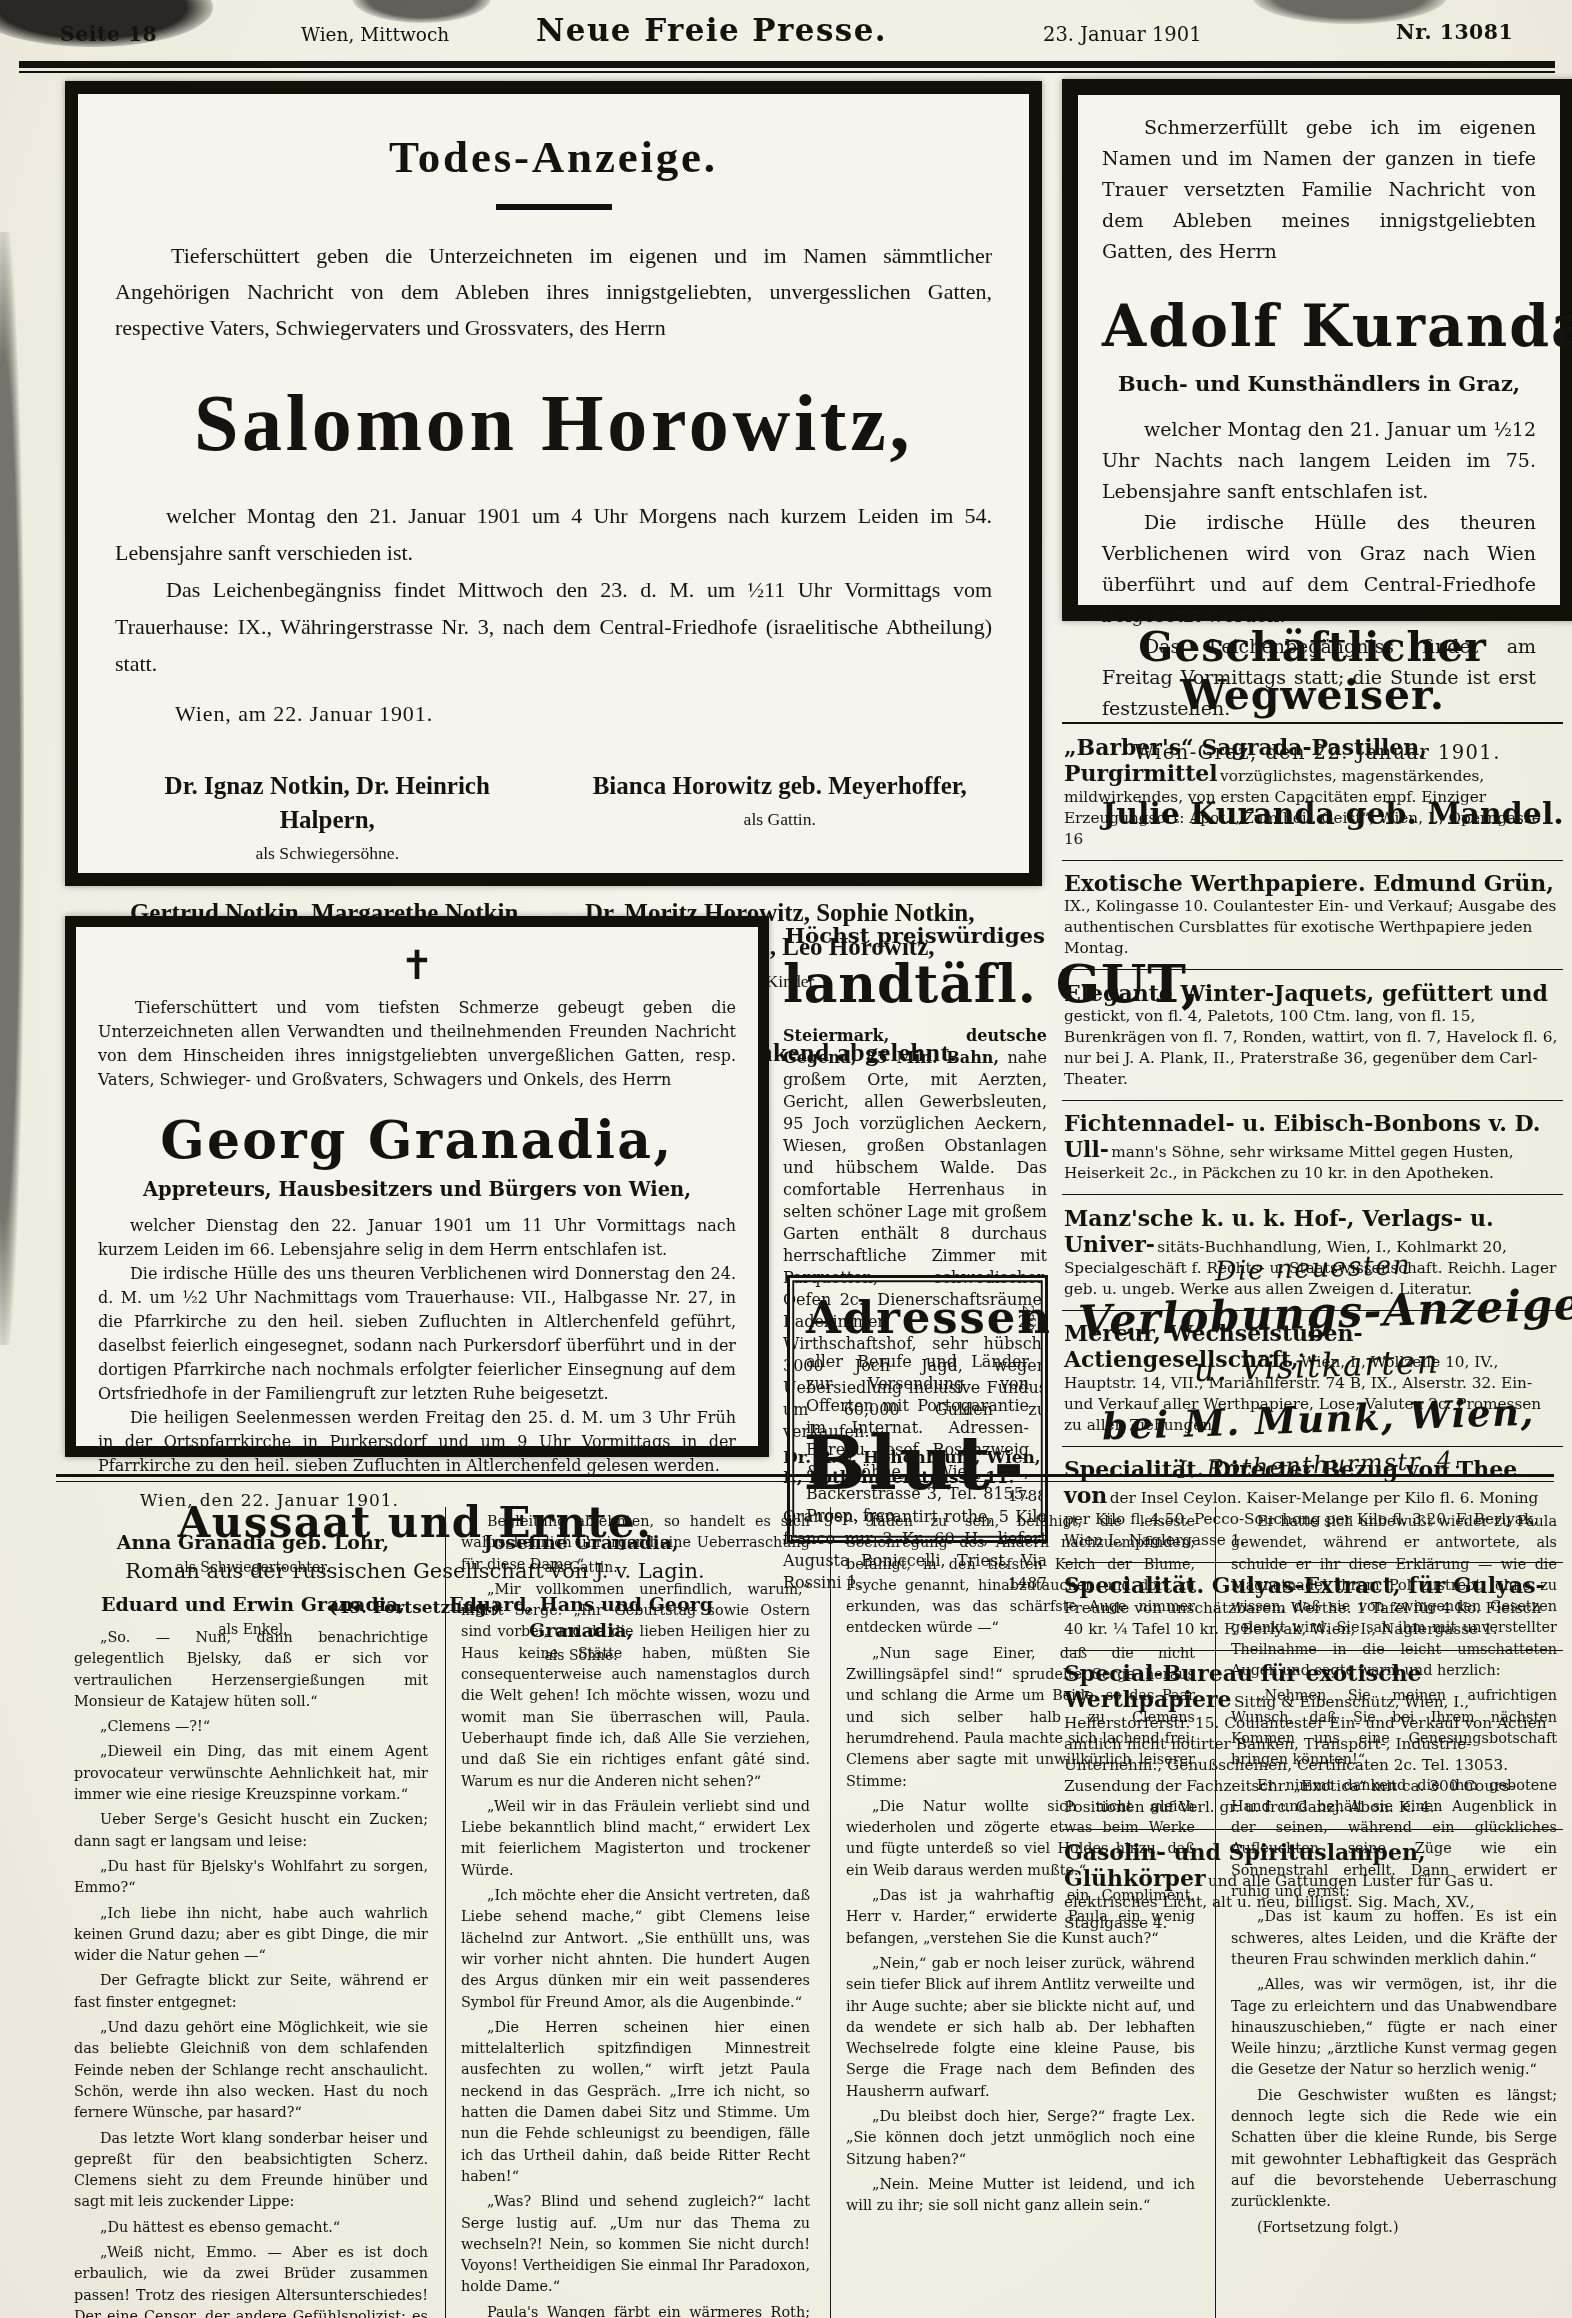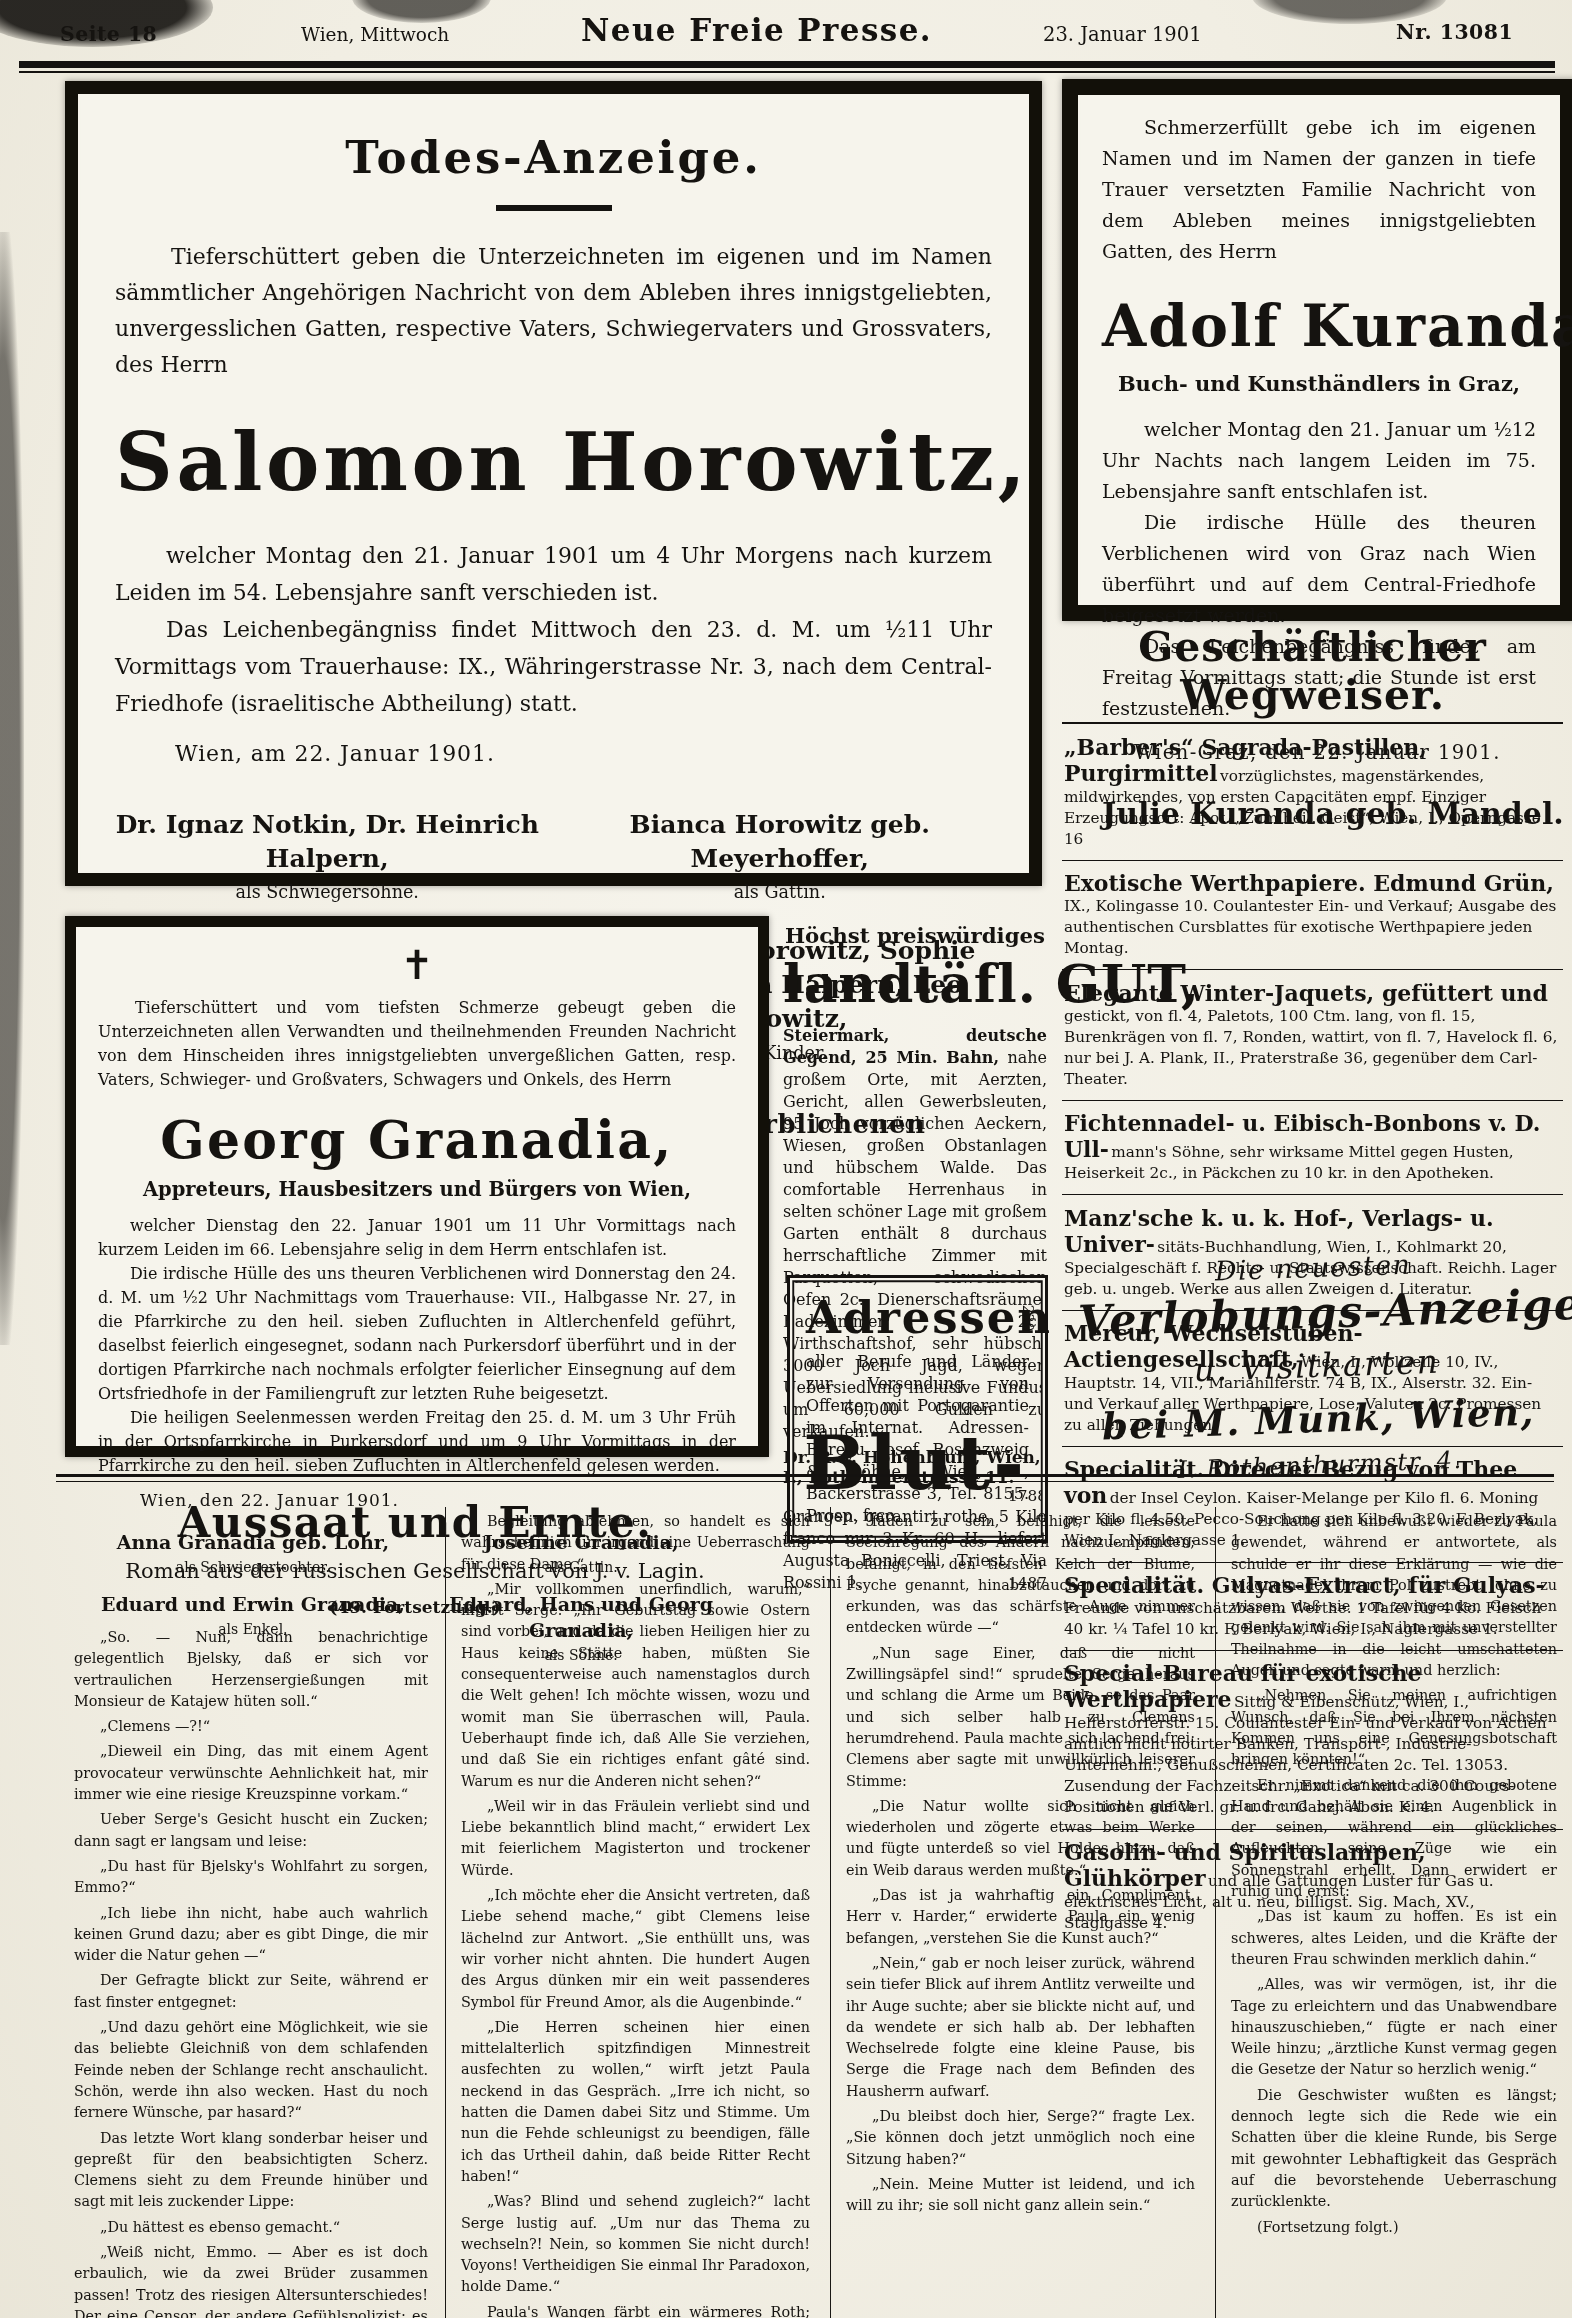--- a/index.html
+++ b/index.html
@@ -84,27 +84,27 @@
 
 <div class="page">
 
   <div class="smudge" style="left:-28px;top:-32px;width:241px;height:79px;"></div>
   <div class="smudge" style="left:352px;top:-28px;width:139px;height:51px;opacity:.65;"></div>
   <div class="smudge" style="left:1252px;top:-32px;width:195px;height:56px;opacity:.6;"></div>
   <div class="smudge" style="left:-18.5px;top:232px;width:42px;height:1113px;border-radius:0;opacity:.55;"></div>
 
   <div class="abs mast-label" style="left:60px;top:22px;">Seite 18</div>
   <div class="abs mast-small" style="left:301px;top:24px;">Wien, Mittwoch</div>
-  <div class="abs mast-title" style="left:548px;top:12px;width:417px;text-align:center;">Neue Freie Presse.</div>
+  <div class="abs mast-title" style="left:503px;top:12px;width:417px;text-align:center;">Neue Freie Presse.</div>
   <div class="abs mast-small" style="left:1043px;top:23px;font-size:19.5px;">23. Januar 1901</div>
   <div class="abs mast-label" style="left:1396px;top:20.4px;">Nr. 13081</div>
   <div class="abs rule-thick" style="left:18.5px;top:61px;width:1536px;height:6.5px;"></div>
   <div class="abs rule-thick" style="left:18.5px;top:71px;width:1536px;height:1.9px;"></div>
 
-  <div class="abs mourn" style="left:65px;top:81px;width:951px;height:779px;">
+  <div class="abs mourn" style="left:65px;top:81px;width:951px;height:779px;font-family:Liberation Serif, serif;">
     <div class="mourn-inner">
       <div class="ta-title">Todes-Anzeige.</div>
       <div class="ta-dash"></div>
       <div class="ta-intro just">Tieferschüttert geben die Unterzeichneten im eigenen und im Namen sämmtlicher Angehörigen Nachricht von dem Ableben ihres innigstgeliebten, unvergesslichen Gatten, respective Vaters, Schwiegervaters und Grossvaters, des Herrn</div>
       <div class="ta-name">Salomon Horowitz,</div>
       <p class="ta-par just">welcher Montag den 21. Januar 1901 um 4 Uhr Morgens nach kurzem Leiden im 54. Lebensjahre sanft verschieden ist.</p>
       <p class="ta-par just">Das Leichenbegängniss findet Mittwoch den 23. d. M. um ½11 Uhr Vormittags vom Trauerhause: IX., Währingerstrasse Nr. 3, nach dem Central-Friedhofe (israelitische Abtheilung) statt.</p>
       <div class="ta-date">Wien, am 22. Januar 1901.</div>
       <div class="sig-grid">
         <div>

